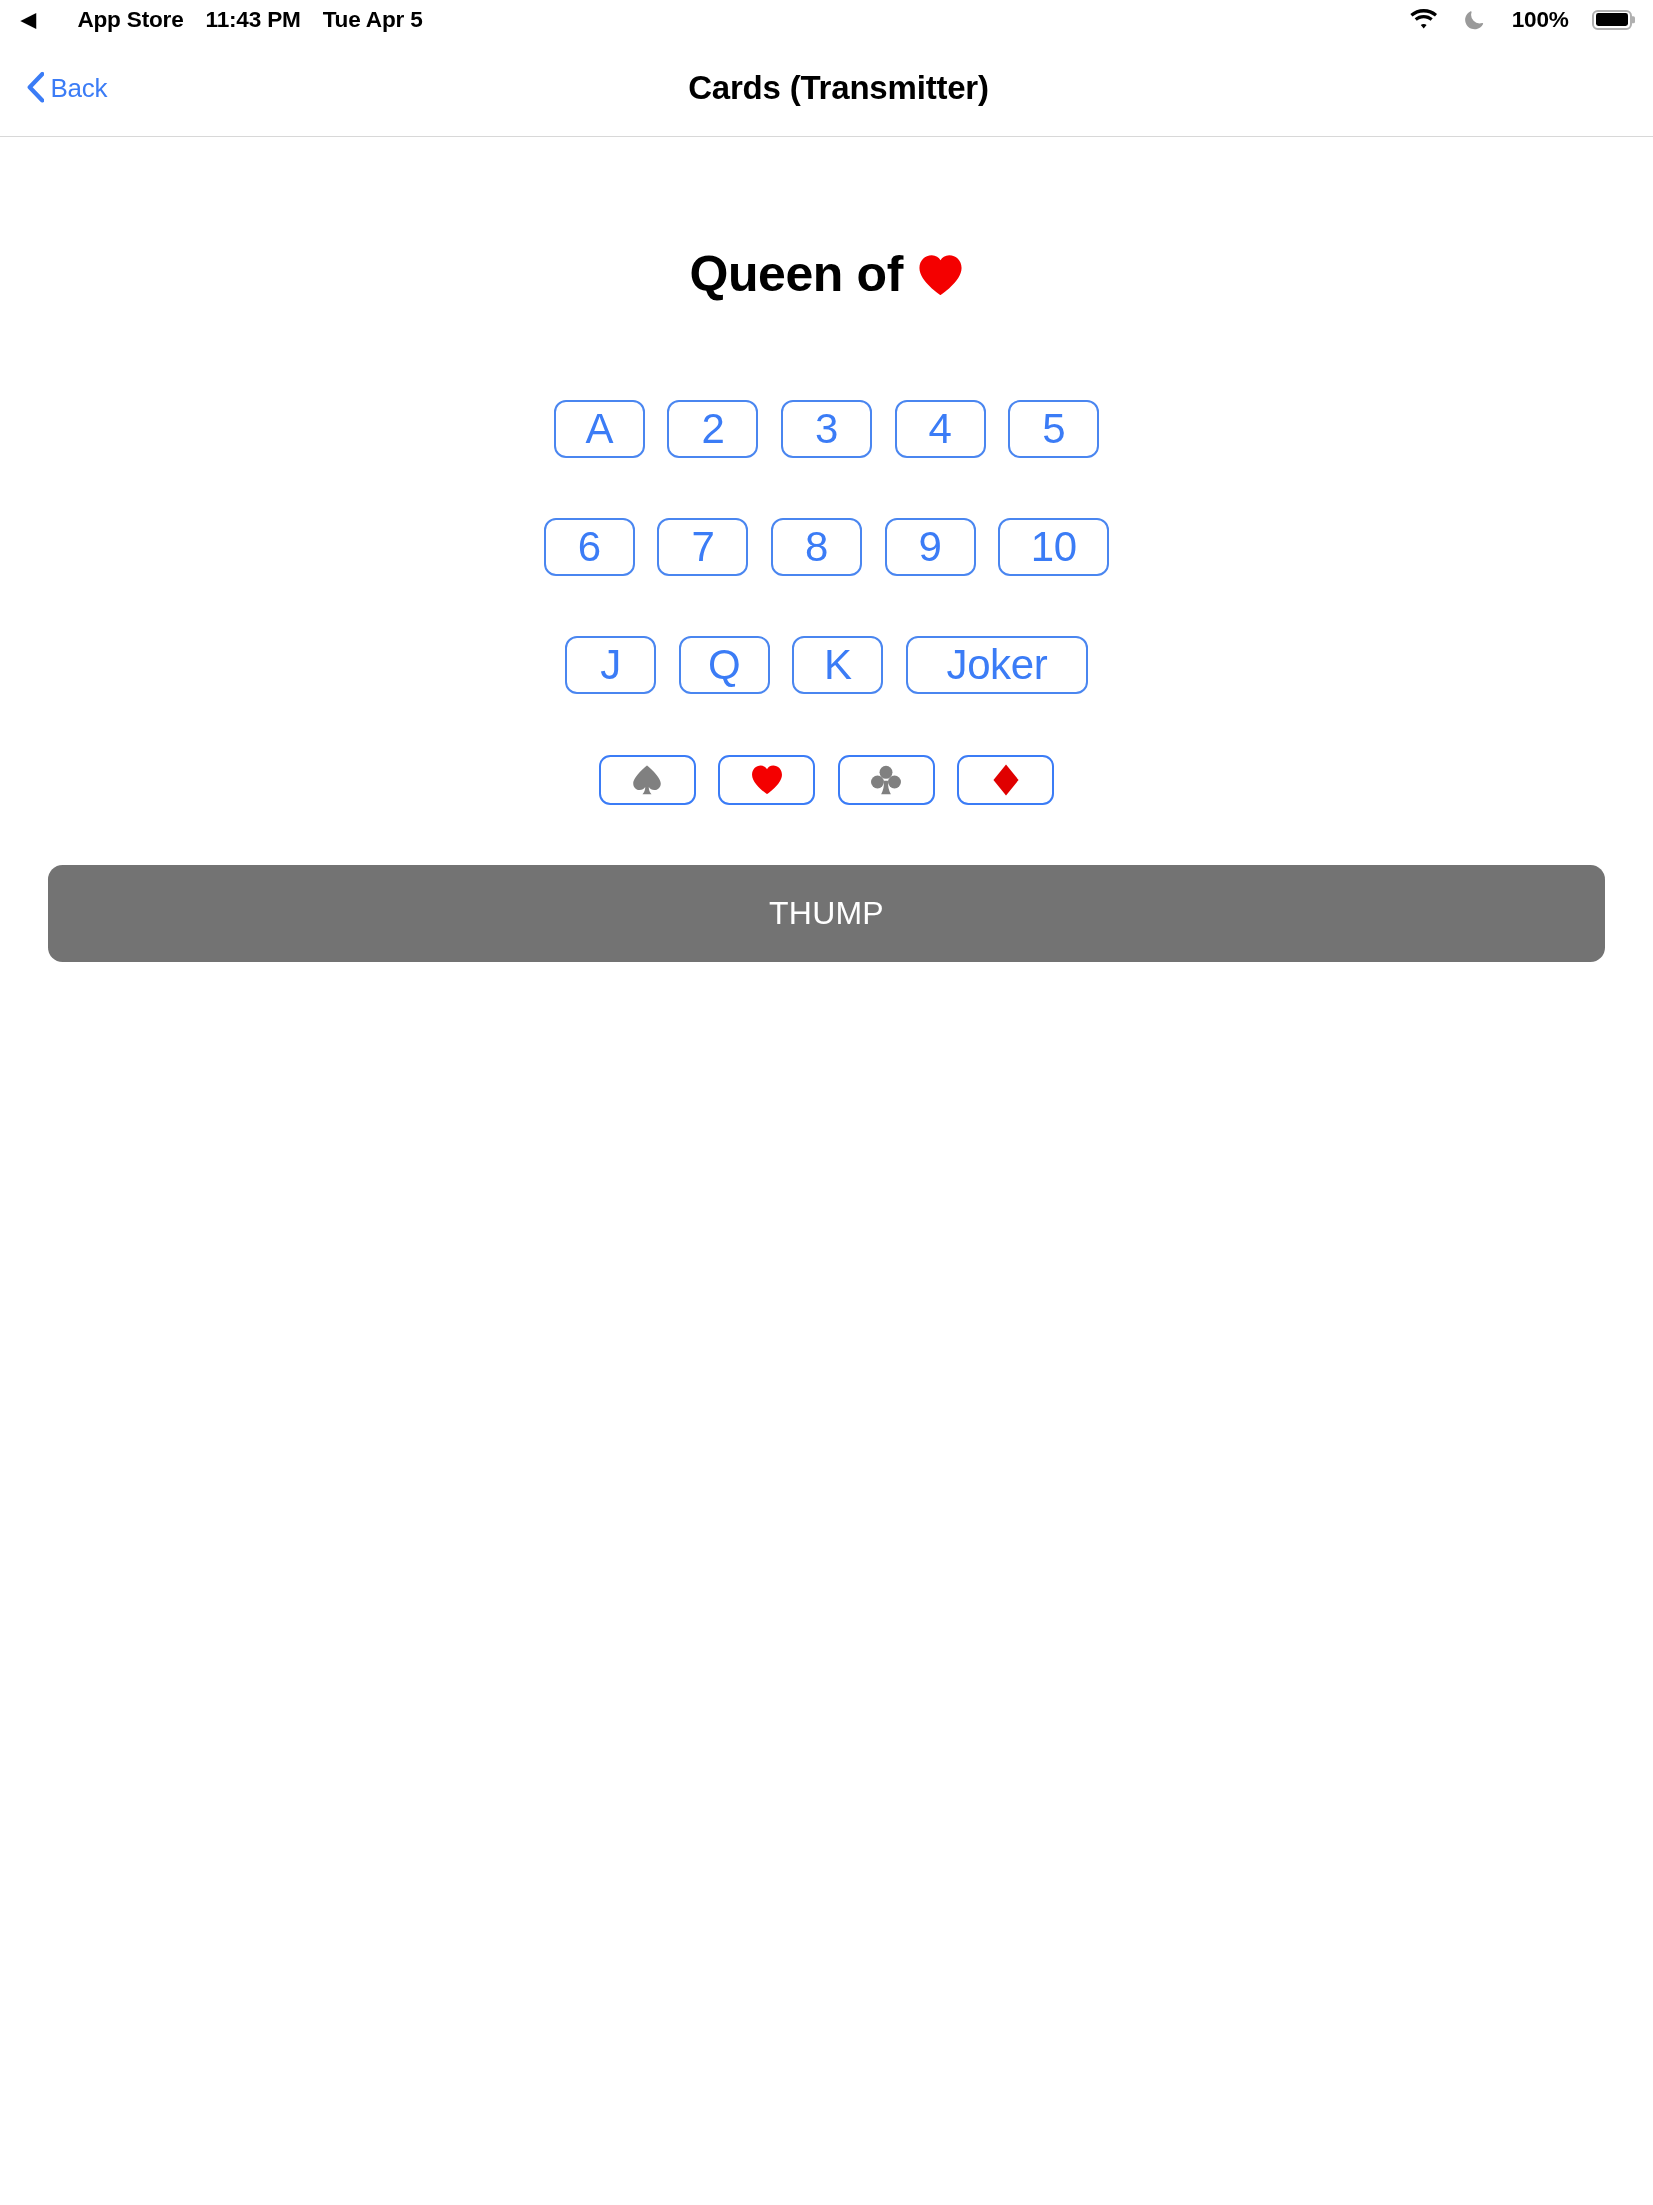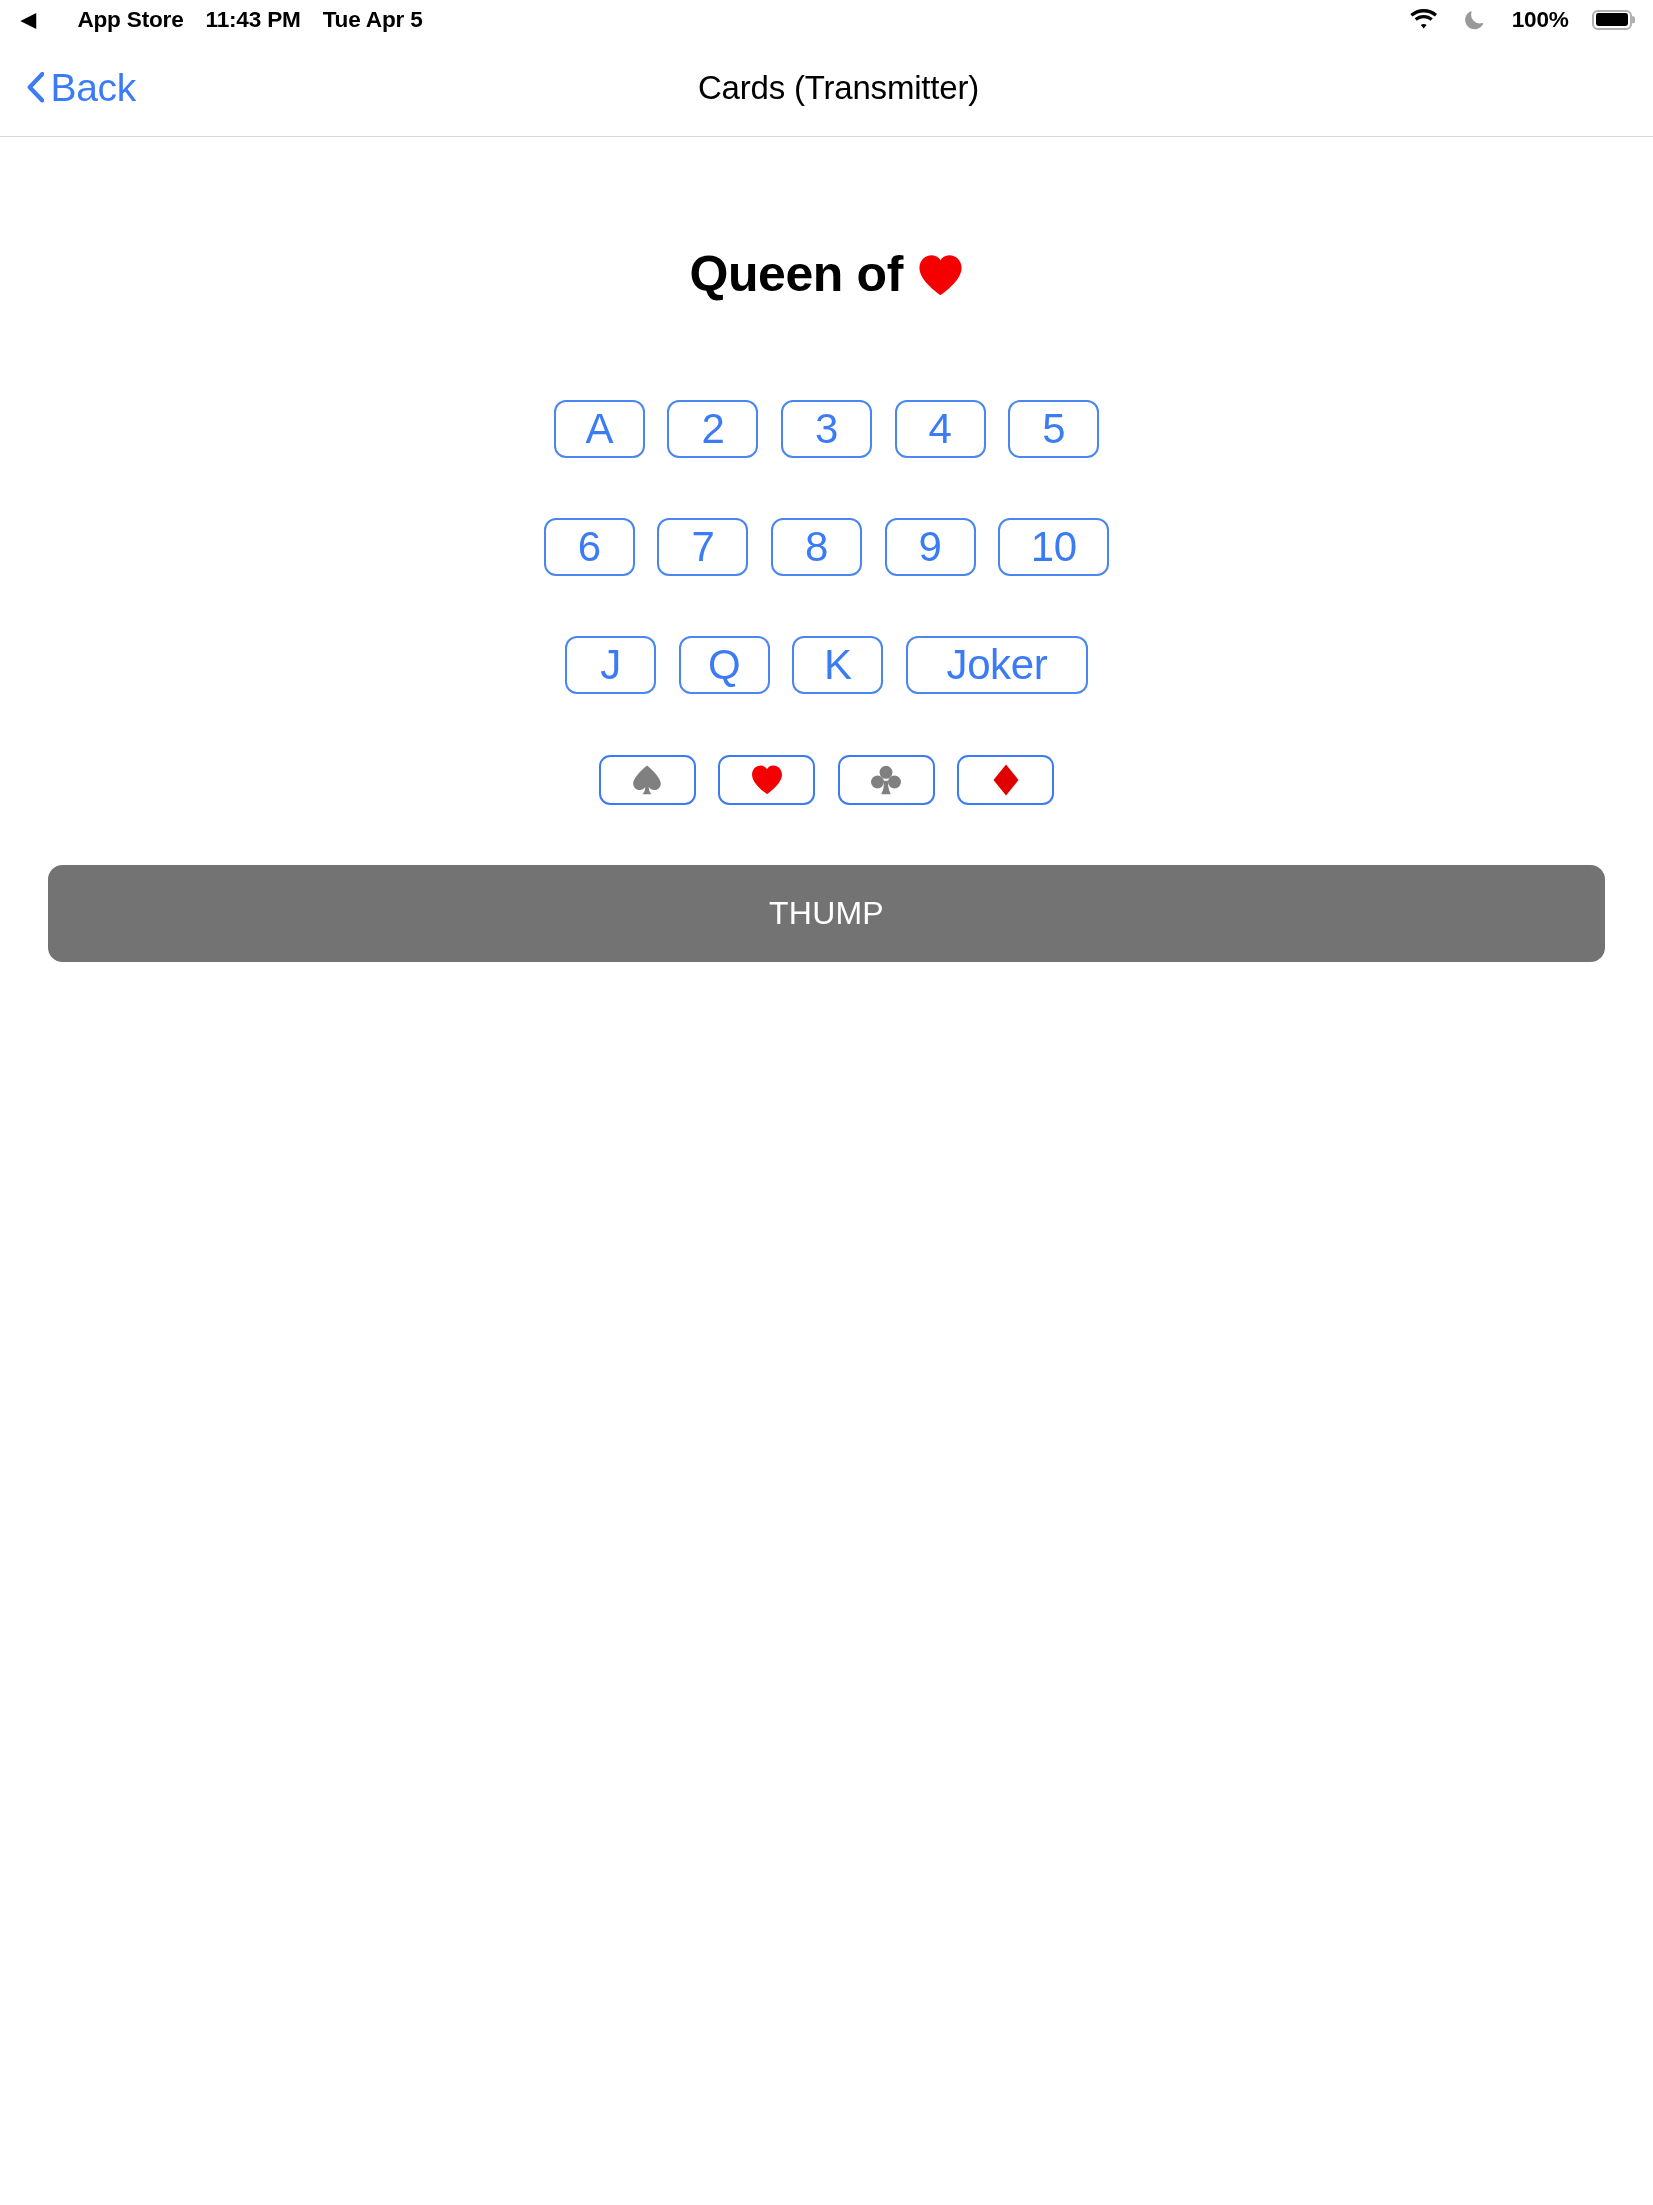--- a/index.html
+++ b/index.html
@@ -121,33 +121,33 @@
     border: none;
     padding: 4.8px 8px;
   }
   .chevron-left {
     width: 18px;
     height: 31px;
     margin-right: 6.5px;
     display: inline-block;
   }
   .nav-back-label {
-    font-size: 39px;
+    font-size: 26px;
     color: #3b7cf6;
     letter-spacing: -0.3px;
     line-height: 1;
   }
   .nav-title {
     position: absolute;
     left: 0; right: 0;
     top: 50%;
     transform: translateY(-50%);
     text-align: center;
     font-size: 33px;
-    font-weight: normal;
+    font-weight: bold;
     color: #000000;
     letter-spacing: -0.2px;
     padding-left: 24px;
   }
 
   
   .content {
     position: relative;
     width: 100%;
   }

